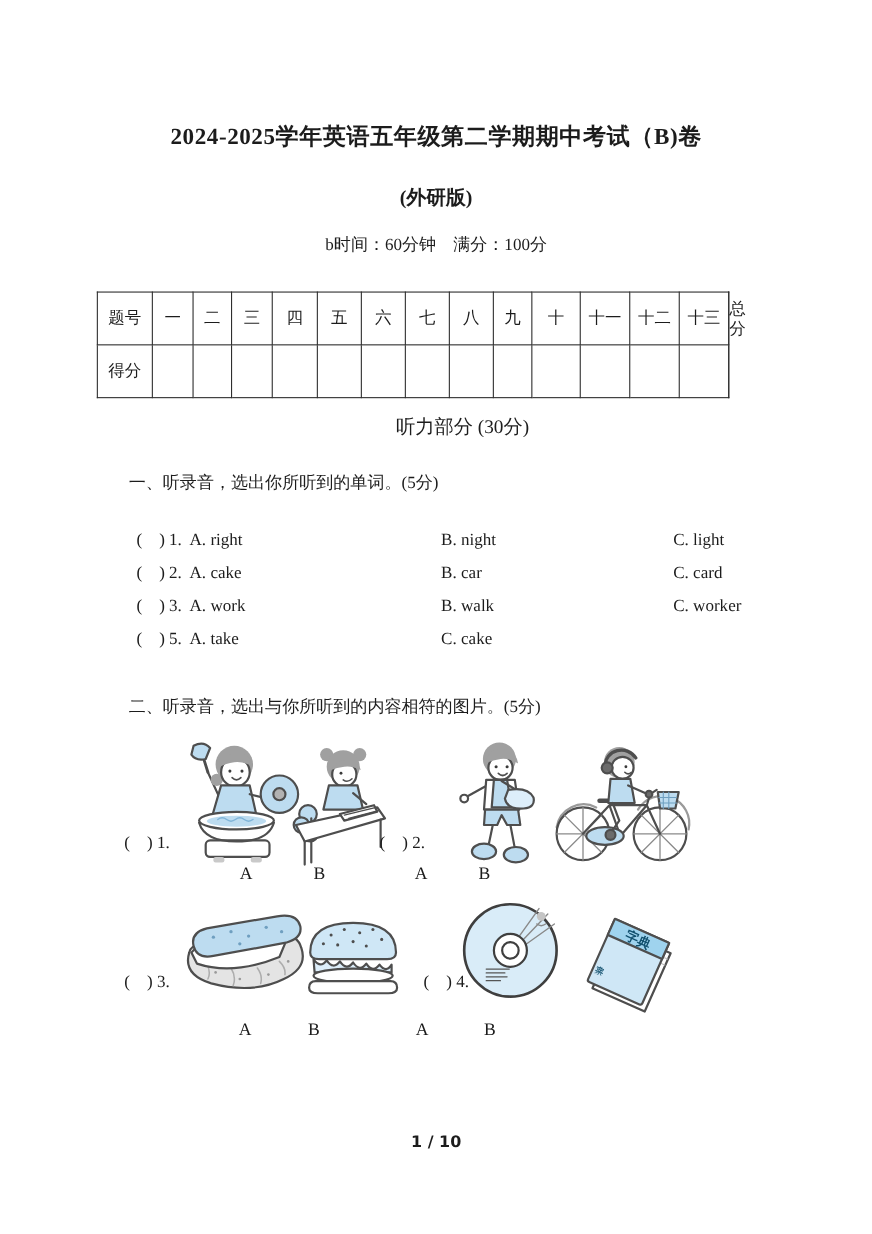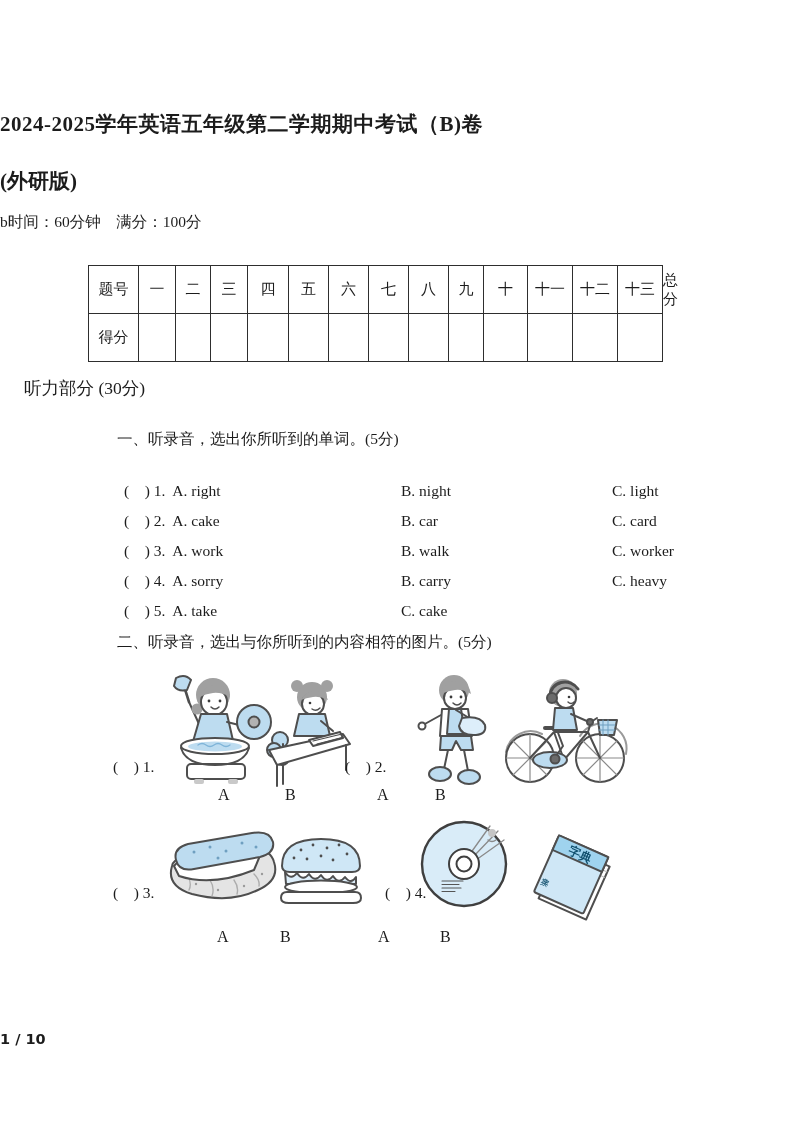--- a/index.html
+++ b/index.html
@@ -1,23 +1,23 @@
 <!DOCTYPE html>
 <html><head>
 <meta charset="utf-8">
 <style>
   html,body{margin:0;padding:0;}
   body{
     width:793px;height:1122px;background:#ffffff;position:relative;overflow:hidden;
     font-family:"Liberation Serif","DejaVu Serif",serif;color:#1c1c1c;
   }
   .abs{position:absolute;}
-  .center{left:0;width:793px;}
+  .center{left:0;width:793px;text-align:center;}
   .title{top:110px;font-size:21px;font-weight:bold;letter-spacing:.5px;}
-  .subtitle{top:167px;font-size:21px;font-weight:bold;}
+  .subtitle{top:167px;font-size:18px;font-weight:bold;}
   .meta{top:212px;font-size:15.5px;}
   
   .score-table{position:absolute;left:88px;top:265px;width:532px;border-collapse:collapse;table-layout:fixed;}
   .score-table td{border:1.6px solid #2e2e2e;height:47px;text-align:center;vertical-align:middle;font-size:15px;padding:0;}
   .section-title{top:376px;font-size:17.5px;padding-left:24px;}
   .part-heading{left:117px;font-size:15.5px;}
   .ph1{top:429px;}
   .ph2{top:632px;}
   
   .q-block{left:124px;top:476px;width:640px;}
@@ -108,25 +108,20 @@
     <span><span class="q-num">( ) 2.</span><span>A. cake</span></span>
     <span>B. car</span>
     <span>C. card</span>
   </div>
   <div class="q-row">
     <span><span class="q-num">( ) 3.</span><span>A. work</span></span>
     <span>B. walk</span>
     <span>C. worker</span>
   </div>
   <div class="q-row">
-    <span><span class="q-num">( ) 4.</span><span>A. sorry</span></span>
-    <span>B. carry</span>
-    <span>C. heavy</span>
-  </div>
-  <div class="q-row">
     <span><span class="q-num">( ) 5.</span><span>A. take</span></span>
     <span>C. cake</span>
   </div>
 </div>
 
 <div class="abs part-heading ph2">二、听录音，选出与你所听到的内容相符的图片。(5分)</div>
 
 <div class="abs pic-row pr1">
   <span class="pic-prefix" style="left:0;top:88px">( ) 1.</span>
 

